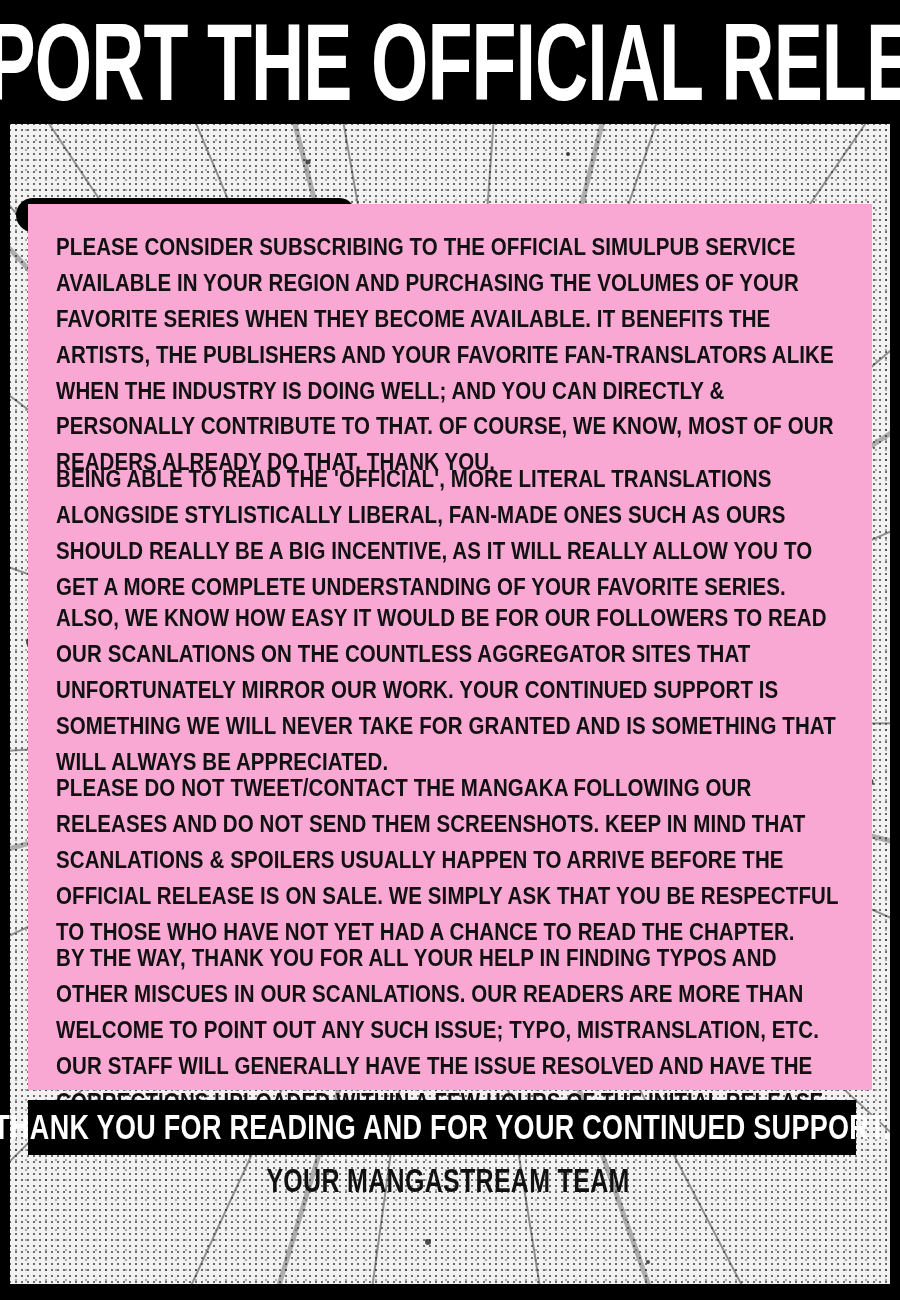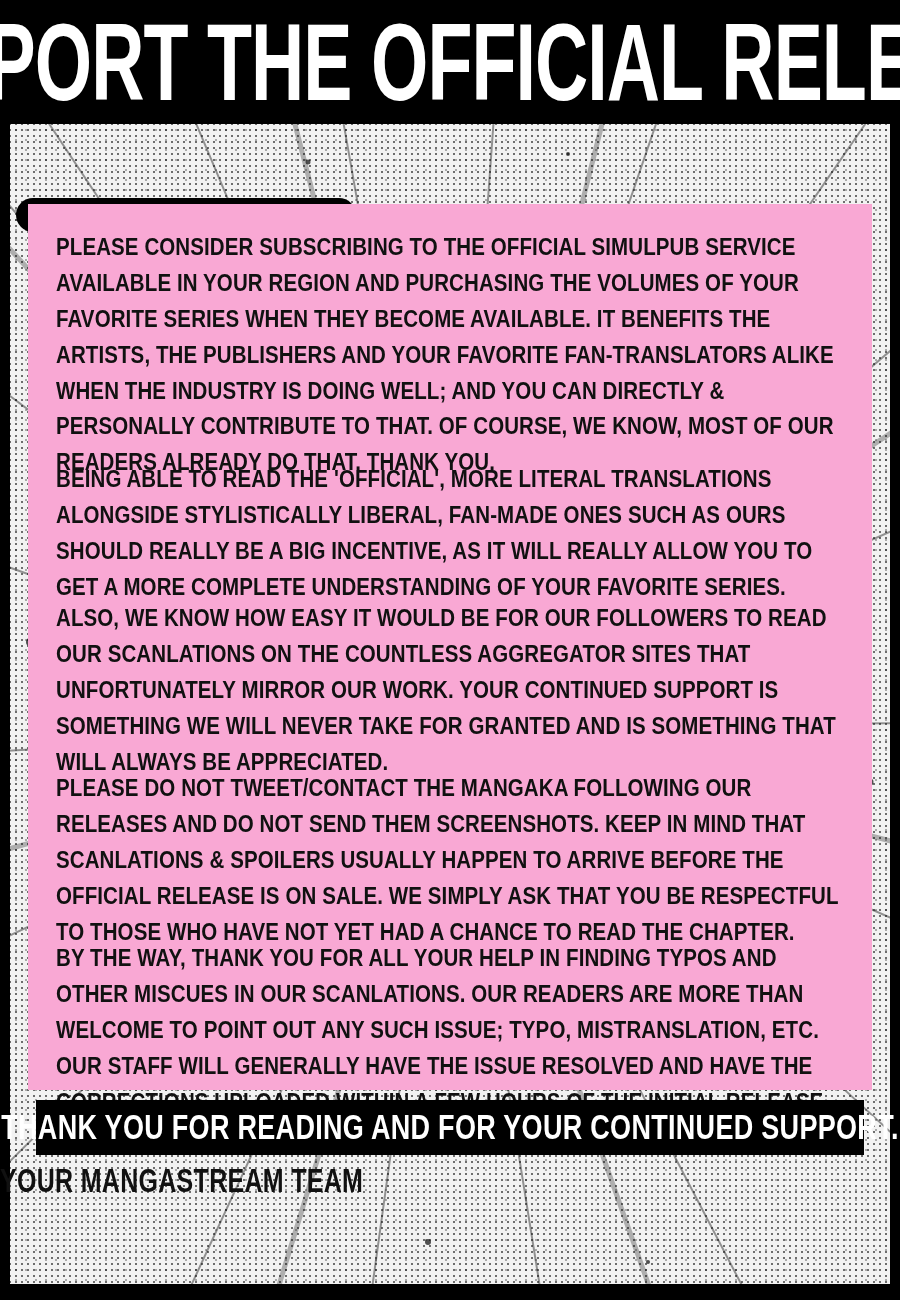--- a/index.html
+++ b/index.html
@@ -119,21 +119,21 @@
     text-transform: uppercase;
     transform: scaleY(1.16);
     transform-origin: left top;
     margin-bottom: 15px;
   }
   .para:last-child { margin-bottom: 0; }
 
   
   .thanks-bar {
     position: absolute;
-    left: 36px;
+    left: 28px;
     top: 1100px;
     width: 828px;
     height: 55px;
     background: #000;
     display: flex;
     align-items: center;
     justify-content: center;
   }
   .thanks-text {
     color: #fff;
@@ -143,21 +143,21 @@
     transform: scaleY(1.3);
     white-space: nowrap;
     text-transform: uppercase;
   }
 
   .team-line {
     position: absolute;
     left: 0;
     top: 1166px;
     width: 896px;
-    text-align: left;
+    text-align: center;
   }
   .team-text {
     display: inline-block;
     color: #111;
     font-weight: bold;
     font-size: 25px;
     letter-spacing: 0.3px;
     transform: scaleY(1.3);
     text-transform: uppercase;
   }

